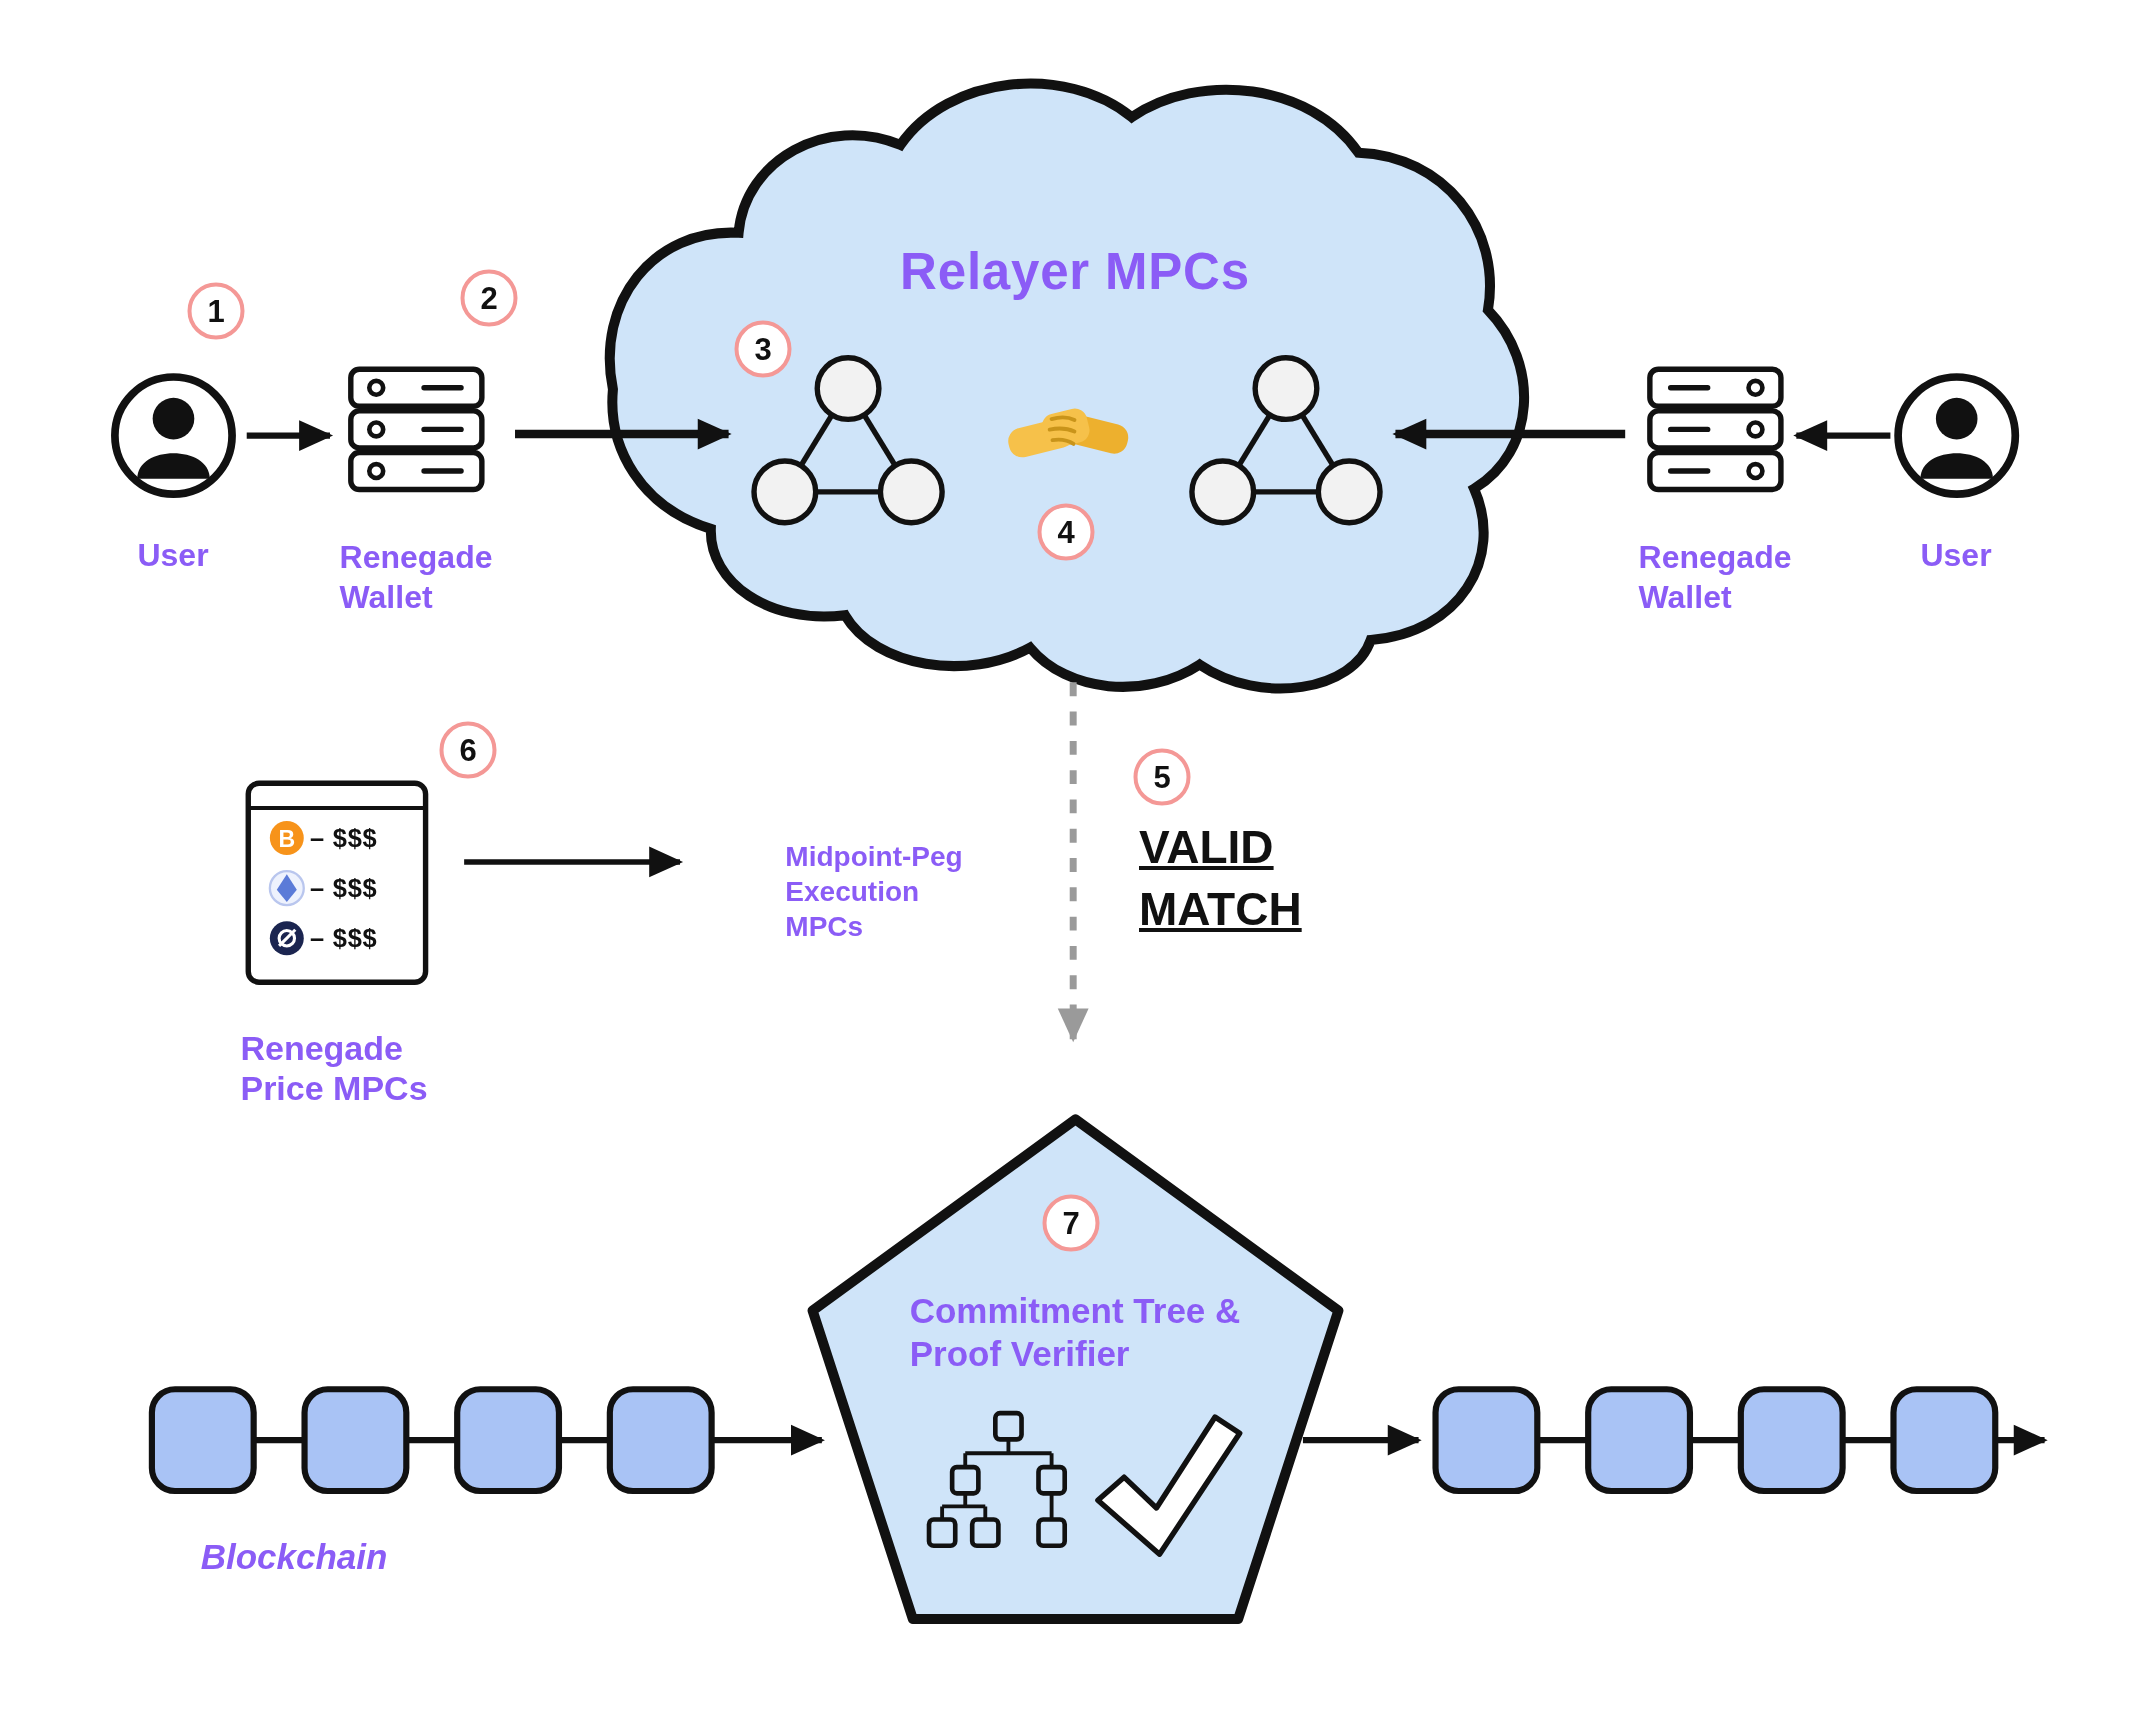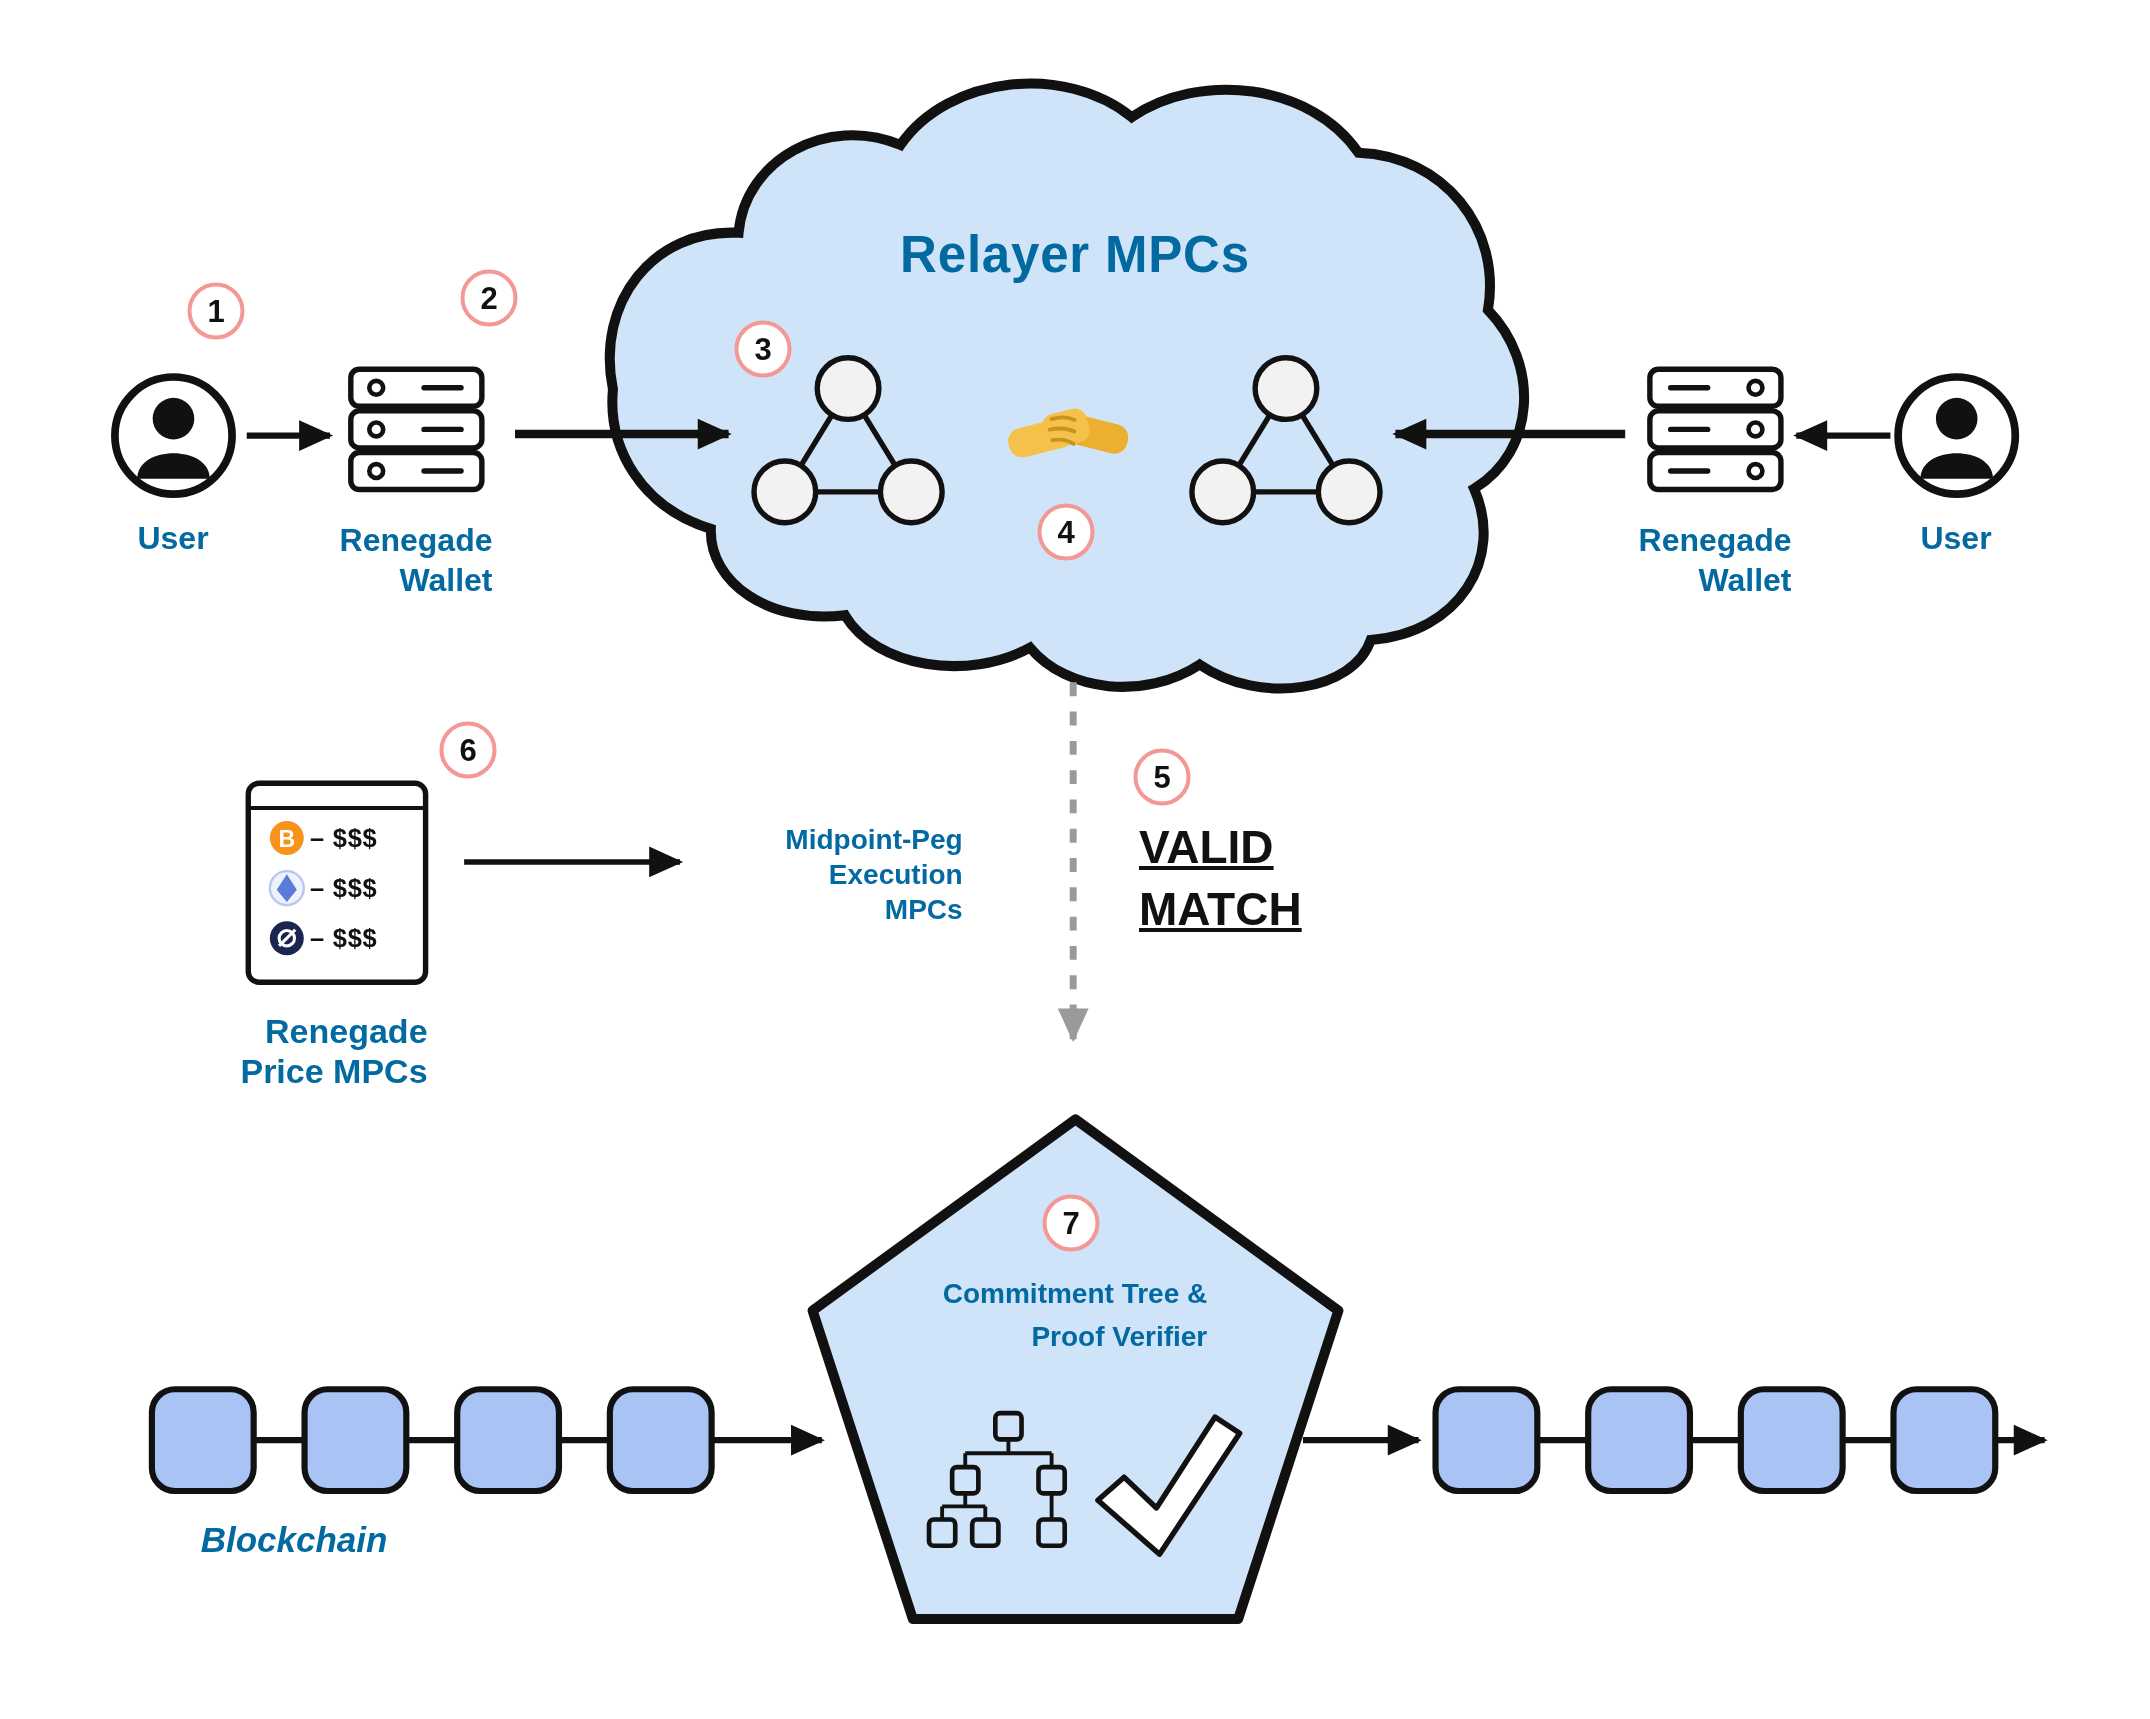--- a/index.html
+++ b/index.html
@@ -1,33 +1,33 @@
 <!DOCTYPE html>
 <html style="font-size:12.3px"><head>
 <meta charset="utf-8">
 <style>
   html,body{margin:0;padding:0;background:#ffffff;}
   body{font-family:"Liberation Sans", sans-serif; color:#111;}
   #canvas{position:relative;width:2151px;height:1720px;background:#fff;overflow:hidden;}
   .abs{position:absolute;}
   svg text{font-family:"Liberation Sans", sans-serif;}
-  .label{position:absolute;font-weight:700;color:#0369a1;text-align:right;
-         transform:translate(-50%,-50%);}
+  .label{position:absolute;font-weight:700;color:#8b5cf6;text-align:left;
+         transform:translate(-50%,-50%);margin-top:17px;}
   .label .ln{white-space:nowrap;}
   .badge{position:absolute;width:57px;height:57px;border-radius:50%;
          border:4.6px solid #f49896;background:#fff;display:flex;align-items:center;
          justify-content:center;font-size:31px;font-weight:600;color:#111;
          transform:translate(-50%,-50%);box-sizing:border-box;}
   .title{font-size:51px;letter-spacing:0.8px;}
   .node-label{font-size:32px;line-height:40px;}
   .valid{position:absolute;font-weight:700;font-size:46px;line-height:62px;
          color:#111;text-align:left;text-decoration:underline;}
   .mid{font-size:28px;line-height:35px;}
   .feed-label{font-size:34px;line-height:40px;}
-  .pent-title{font-size:28px;line-height:43px;}
+  .pent-title{font-size:35px;line-height:43px;}
   .chain-label{font-size:35px;font-style:italic;}
   .price-row{position:absolute;font-size:25.4px;font-weight:600;color:#111;
              transform:translate(0,-50%);white-space:nowrap;letter-spacing:0.8px;}
 </style>
 </head>
 <body>
 
 <div id="canvas">
 
   <svg class="abs" style="left:0;top:0" width="2151" height="1720" viewBox="0 0 2790 2231" xmlns="http://www.w3.org/2000/svg">

